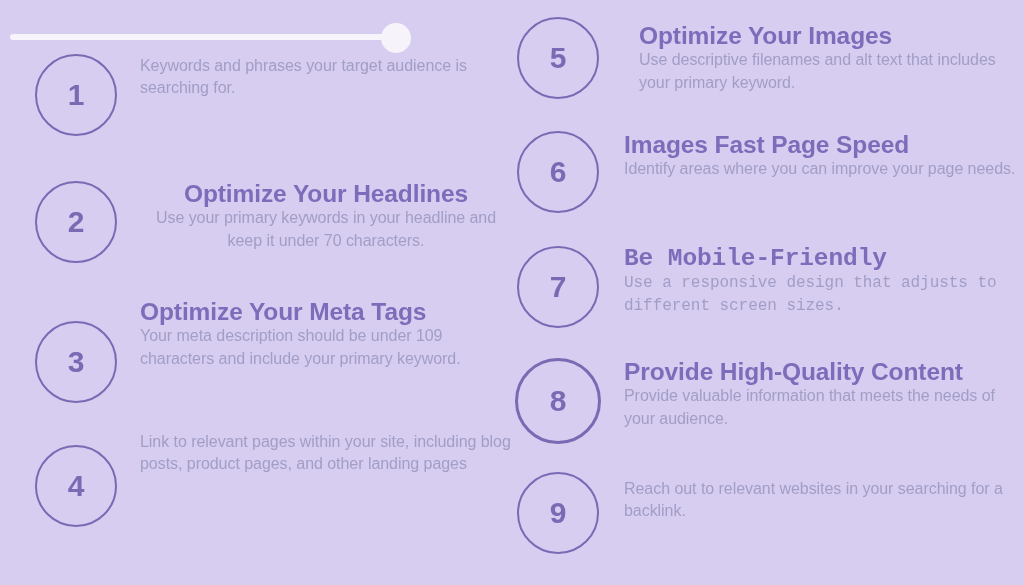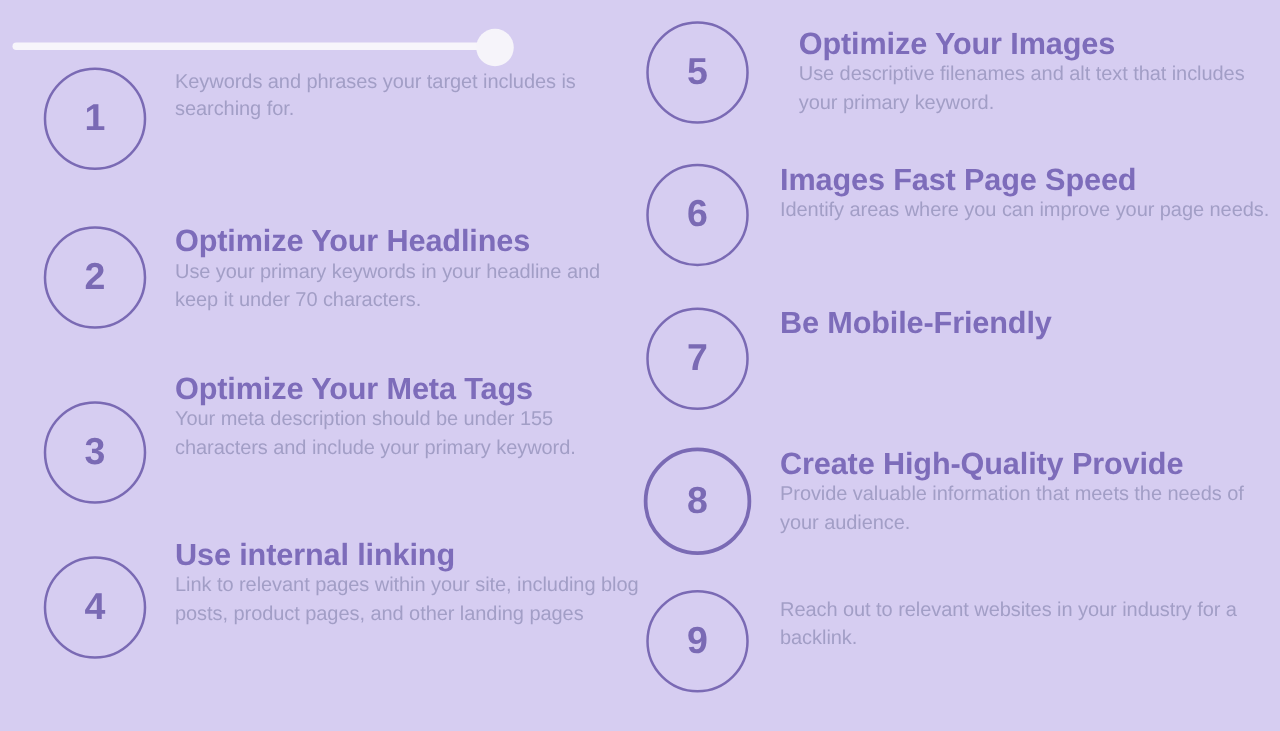--- a/index.html
+++ b/index.html
@@ -103,37 +103,37 @@
     line-height: 1.38;
     letter-spacing: -0.05px;
     margin-top: 0;
   }
 
   
   #step-1 .step-badge { left: 35px;  top: 54px;  width: 82px; height: 82px; }
   #step-1 .step-body  { left: 140px; top: 55px;  width: 372px; }
 
   #step-2 .step-badge { left: 35px;  top: 181px; width: 82px; height: 82px; }
-  #step-2 .step-body  { left: 140px; top: 180px; width: 372px; }
+  #step-2 .step-body  { left: 140px; top: 180px; width: 372px; text-align: center; }
 
   #step-3 .step-badge { left: 35px;  top: 321px; width: 82px; height: 82px; }
   #step-3 .step-body  { left: 140px; top: 298px; width: 372px; }
 
   #step-4 .step-badge { left: 35px;  top: 445px; width: 82px; height: 82px; }
   #step-4 .step-body  { left: 140px; top: 431px; width: 376px; }
 
   
   #step-5 .step-badge { left: 5px;   top: 17px;  width: 82px; height: 82px; }
   #step-5 .step-body  { left: 127px; top: 22px;  width: 390px; }
 
   #step-6 .step-badge { left: 5px;   top: 131px; width: 82px; height: 82px; }
   #step-6 .step-body  { left: 112px; top: 131px; width: 392px; }
 
   #step-7 .step-badge { left: 5px;   top: 246px; width: 82px; height: 82px; }
-  #step-7 .step-body  { left: 112px; top: 245px; width: 390px; }
+  #step-7 .step-body  { left: 112px; top: 245px; width: 390px; font-family: Liberation Mono, monospace; }
 
   #step-8 .step-badge { left: 3px;   top: 358px; width: 86px; height: 86px; border-width: 3px; }
   #step-8 .step-body  { left: 112px; top: 358px; width: 396px; }
 
   #step-9 .step-badge { left: 5px;   top: 472px; width: 82px; height: 82px; }
   #step-9 .step-body  { left: 112px; top: 478px; width: 390px; }
 </style>
 </head>
 <body>
 
@@ -144,50 +144,49 @@
     <div id="progress-knob"></div>
   </div>
 
   <div class="column" id="column-left">
 
     <div class="step" id="step-1">
       <div class="step-badge">
         <span class="step-number">1</span>
       </div>
       <div class="step-body">
-        <div class="step-desc">Keywords and phrases your target includes is searching for.</div>
+        <div class="step-desc">Keywords and phrases your target audience is searching for.</div>
       </div>
     </div>
 
     <div class="step" id="step-2">
       <div class="step-badge">
         <span class="step-number">2</span>
       </div>
       <div class="step-body">
         <div class="step-title">Optimize Your Headlines</div>
         <div class="step-desc">Use your primary keywords in your headline and keep it under 70 characters.</div>
       </div>
     </div>
 
     <div class="step" id="step-3">
       <div class="step-badge">
         <span class="step-number">3</span>
       </div>
       <div class="step-body">
         <div class="step-title">Optimize Your Meta Tags</div>
-        <div class="step-desc">Your meta description should be under 155 characters and include your primary keyword.</div>
+        <div class="step-desc">Your meta description should be under 109 characters and include your primary keyword.</div>
       </div>
     </div>
 
     <div class="step" id="step-4">
       <div class="step-badge">
         <span class="step-number">4</span>
       </div>
       <div class="step-body">
-        <div class="step-title">Use internal linking</div>
         <div class="step-desc">Link to relevant pages within your site, including blog posts, product pages, and other landing pages</div>
       </div>
     </div>
 
   </div>
 
   <div class="column" id="column-right">
 
     <div class="step" id="step-5">
       <div class="step-badge">
@@ -208,37 +207,38 @@
         <div class="step-desc">Identify areas where you can improve your page needs.</div>
       </div>
     </div>
 
     <div class="step" id="step-7">
       <div class="step-badge">
         <span class="step-number">7</span>
       </div>
       <div class="step-body">
         <div class="step-title">Be Mobile-Friendly</div>
+        <div class="step-desc">Use a responsive design that adjusts to different screen sizes.</div>
       </div>
     </div>
 
     <div class="step" id="step-8">
       <div class="step-badge">
         <span class="step-number">8</span>
       </div>
       <div class="step-body">
-        <div class="step-title">Create High-Quality Provide</div>
+        <div class="step-title">Provide High-Quality Content</div>
         <div class="step-desc">Provide valuable information that meets the needs of your audience.</div>
       </div>
     </div>
 
     <div class="step" id="step-9">
       <div class="step-badge">
         <span class="step-number">9</span>
       </div>
       <div class="step-body">
-        <div class="step-desc">Reach out to relevant websites in your industry for a backlink.</div>
+        <div class="step-desc">Reach out to relevant websites in your searching for a backlink.</div>
       </div>
     </div>
 
   </div>
 
 </div>
 
 </body></html>

